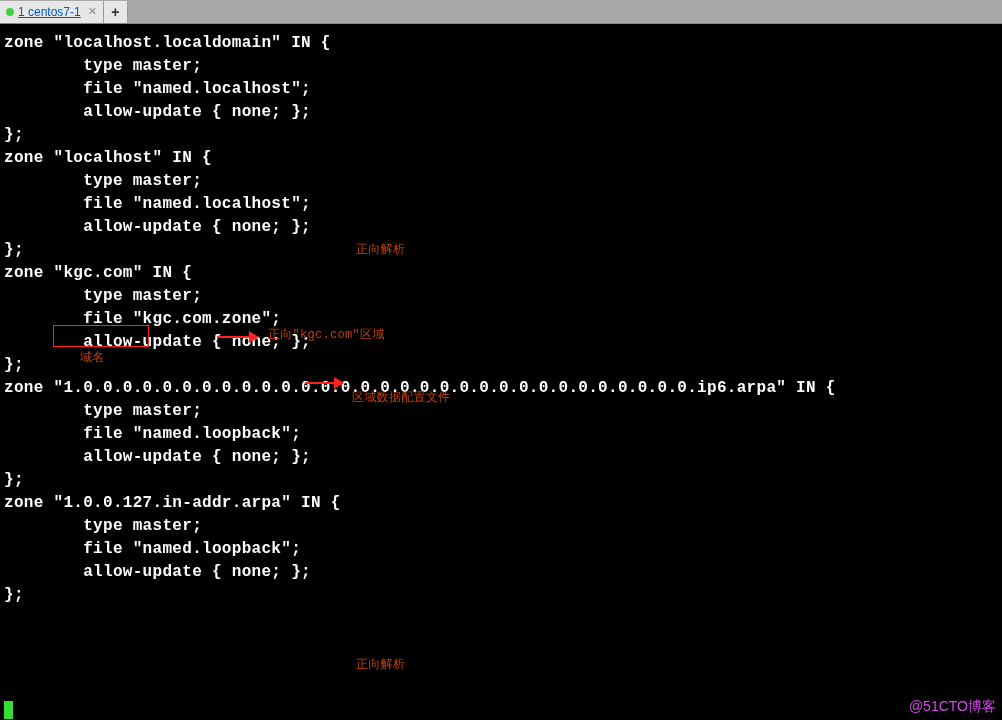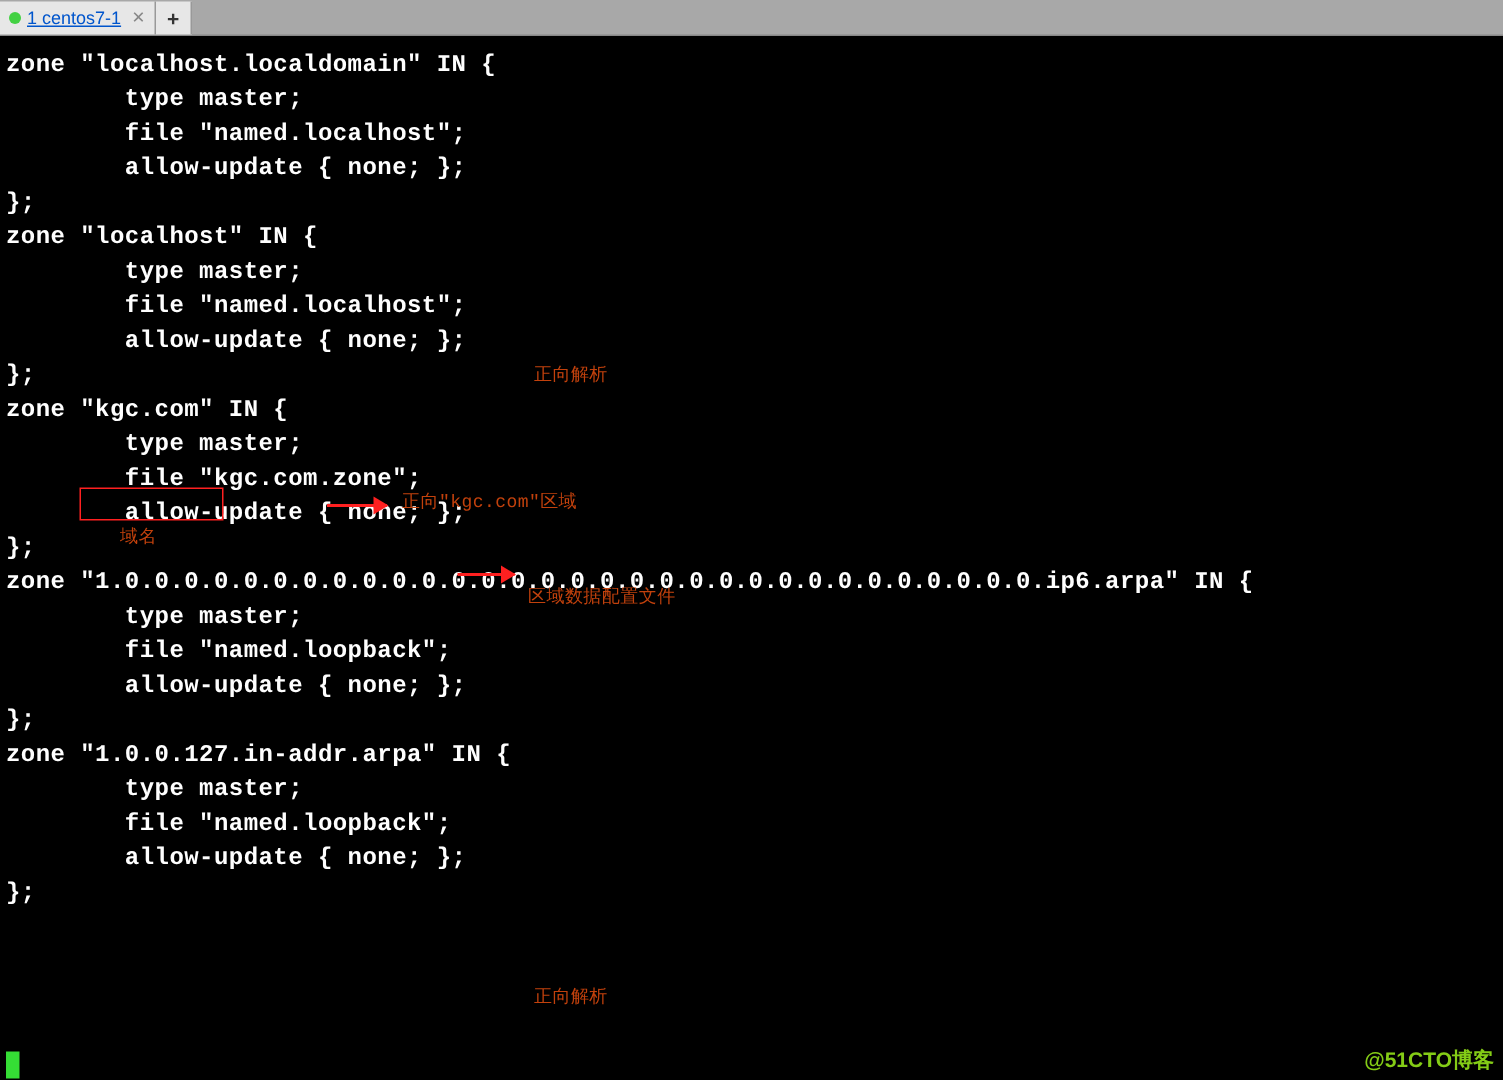--- a/index.html
+++ b/index.html
@@ -109,24 +109,24 @@
     .cursor-block {
       position: absolute;
       width: 9px;
       height: 18px;
       background: #35de35;
     }
     .watermark {
       position: absolute;
       right: 6px;
       bottom: 4px;
-      color: #84cc16;
+      color: #d946ef;
       font-family: "Microsoft YaHei", Arial, sans-serif;
       font-size: 14px;
-      font-weight: bold;
+      font-weight: normal;
     }
   </style>
 </head>
 <body>
 
 <div class="tab-bar">
   <div class="tab active">
     <span class="dot"></span>
     <span class="tab-label">1 centos7-1</span>
     <span class="tab-close">✕</span>

